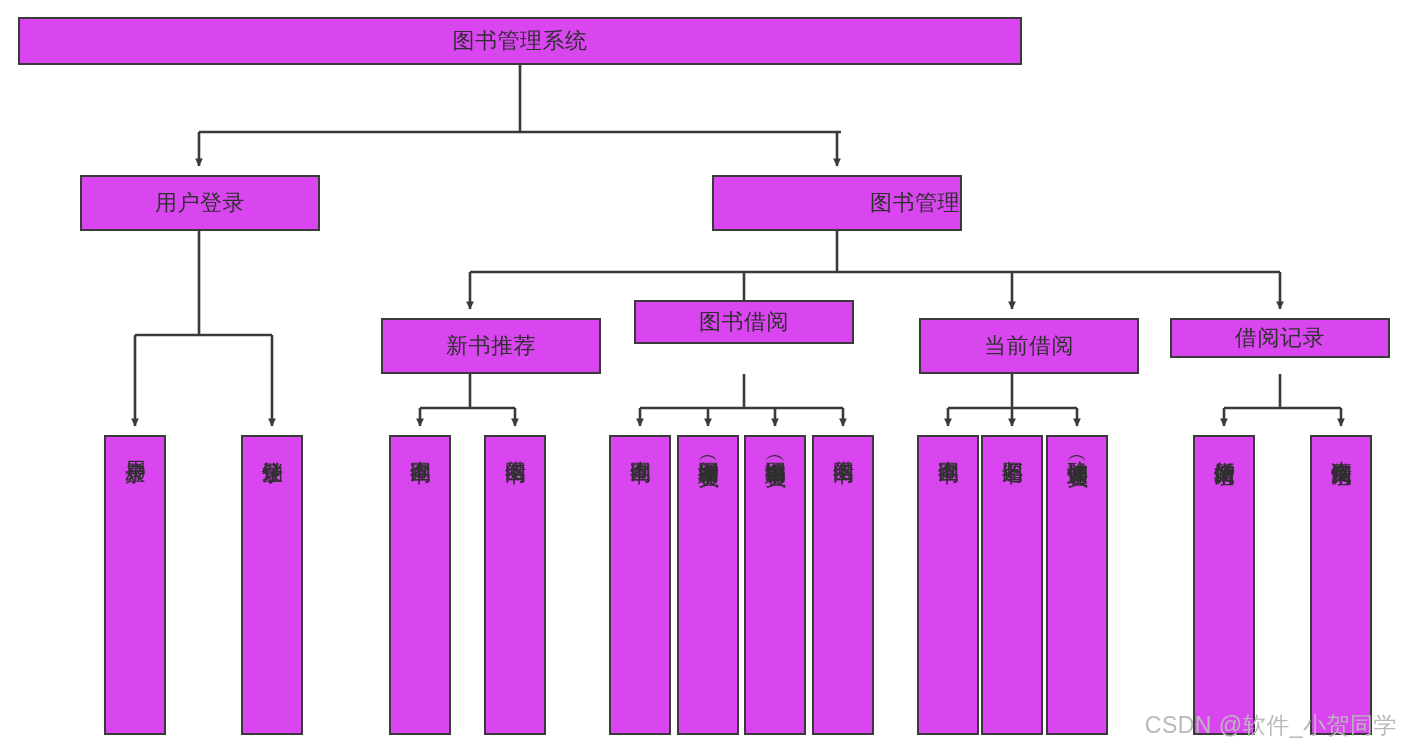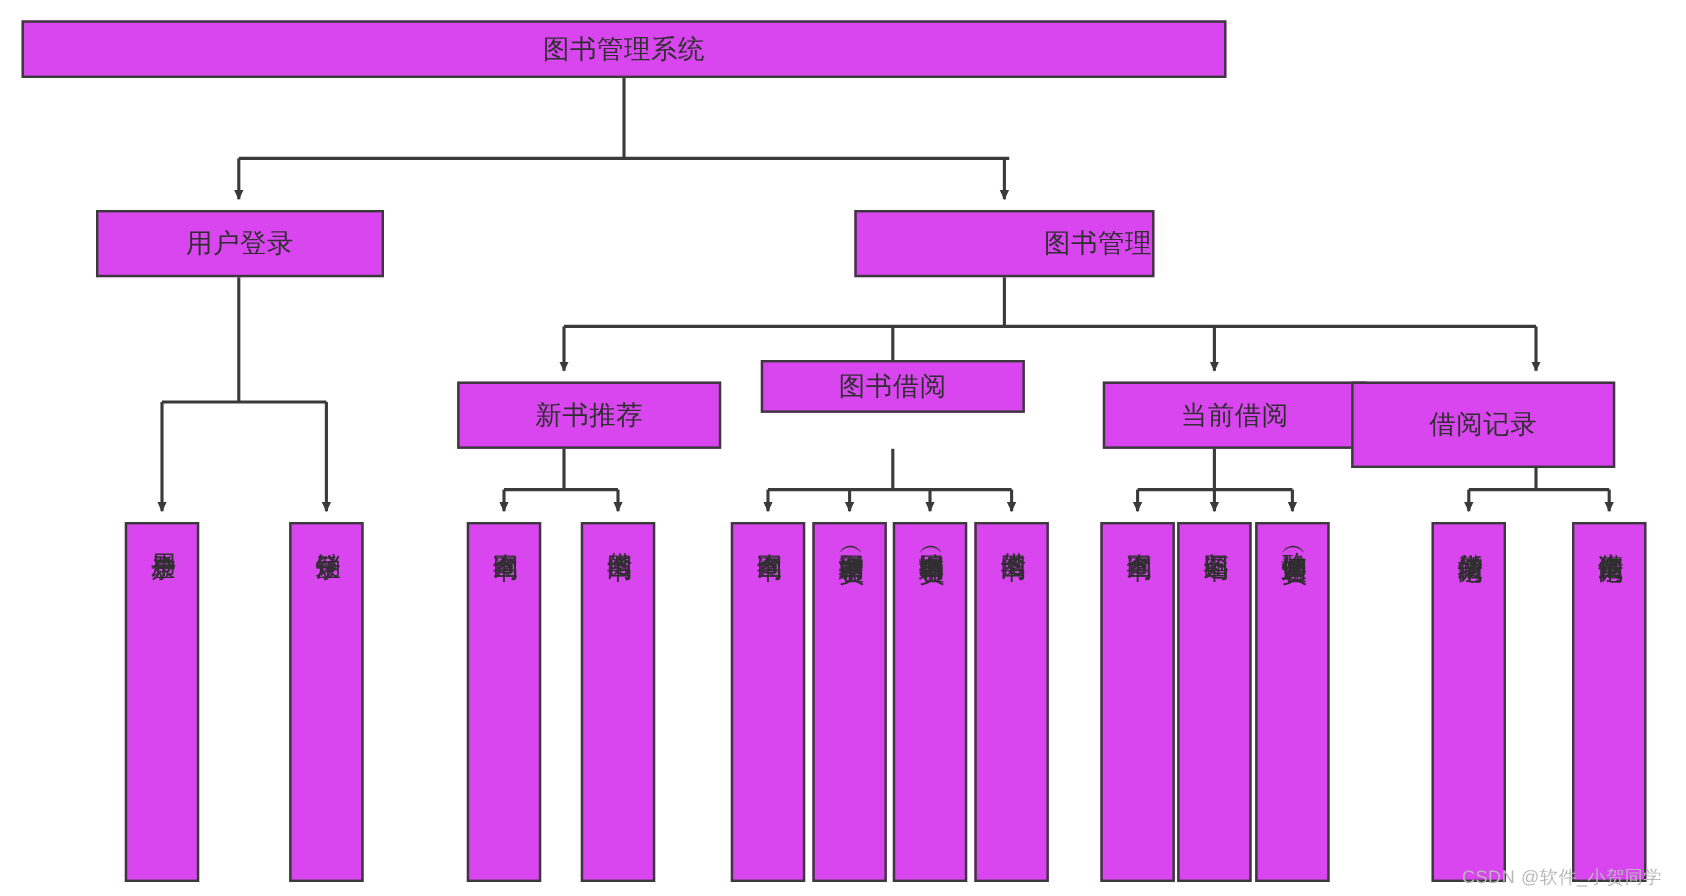--- a/index.html
+++ b/index.html
@@ -59,23 +59,23 @@
     writing-mode: vertical-rl;
     text-orientation: upright;
     font-size: 21px;
     line-height: 1.18;
     letter-spacing: 1px;
     white-space: nowrap;
   }
 
   #watermark {
     position: absolute;
-    right: 20px;
+    right: 8px;
     bottom: 6px;
-    font-size: 15px;
+    font-size: 23px;
     color: #b9b9b9;
     letter-spacing: 0.5px;
     white-space: nowrap;
   }
 </style>
 </head>
 <body>
 
 <div id="diagram-canvas">
 
@@ -142,21 +142,21 @@
 
   <div class="node horiz" style="left:360px; top:318px; width:220px; height:56px;margin-left:21px;">
     <span class="node-label">新书推荐</span>
   </div>
   <div class="node horiz" style="left:634px; top:300px; width:220px; height:44px;">
     <span class="node-label">图书借阅</span>
   </div>
   <div class="node horiz" style="left:902px; top:318px; width:220px; height:56px;margin-left:17px;">
     <span class="node-label">当前借阅</span>
   </div>
-  <div class="node horiz" style="left:1126px; top:318px; width:220px; height:72px;">
+  <div class="node horiz" style="left:1170px; top:318px; width:220px; height:40px;">
     <span class="node-label">借阅记录</span>
   </div>
 
   <div class="node vert" style="left:104px; top:435px; width:62px; height:300px;">
     <span class="node-label">用户登录</span>
   </div>
   <div class="node vert" style="left:241px; top:435px; width:62px; height:300px;">
     <span class="node-label">注销登录</span>
   </div>
 

